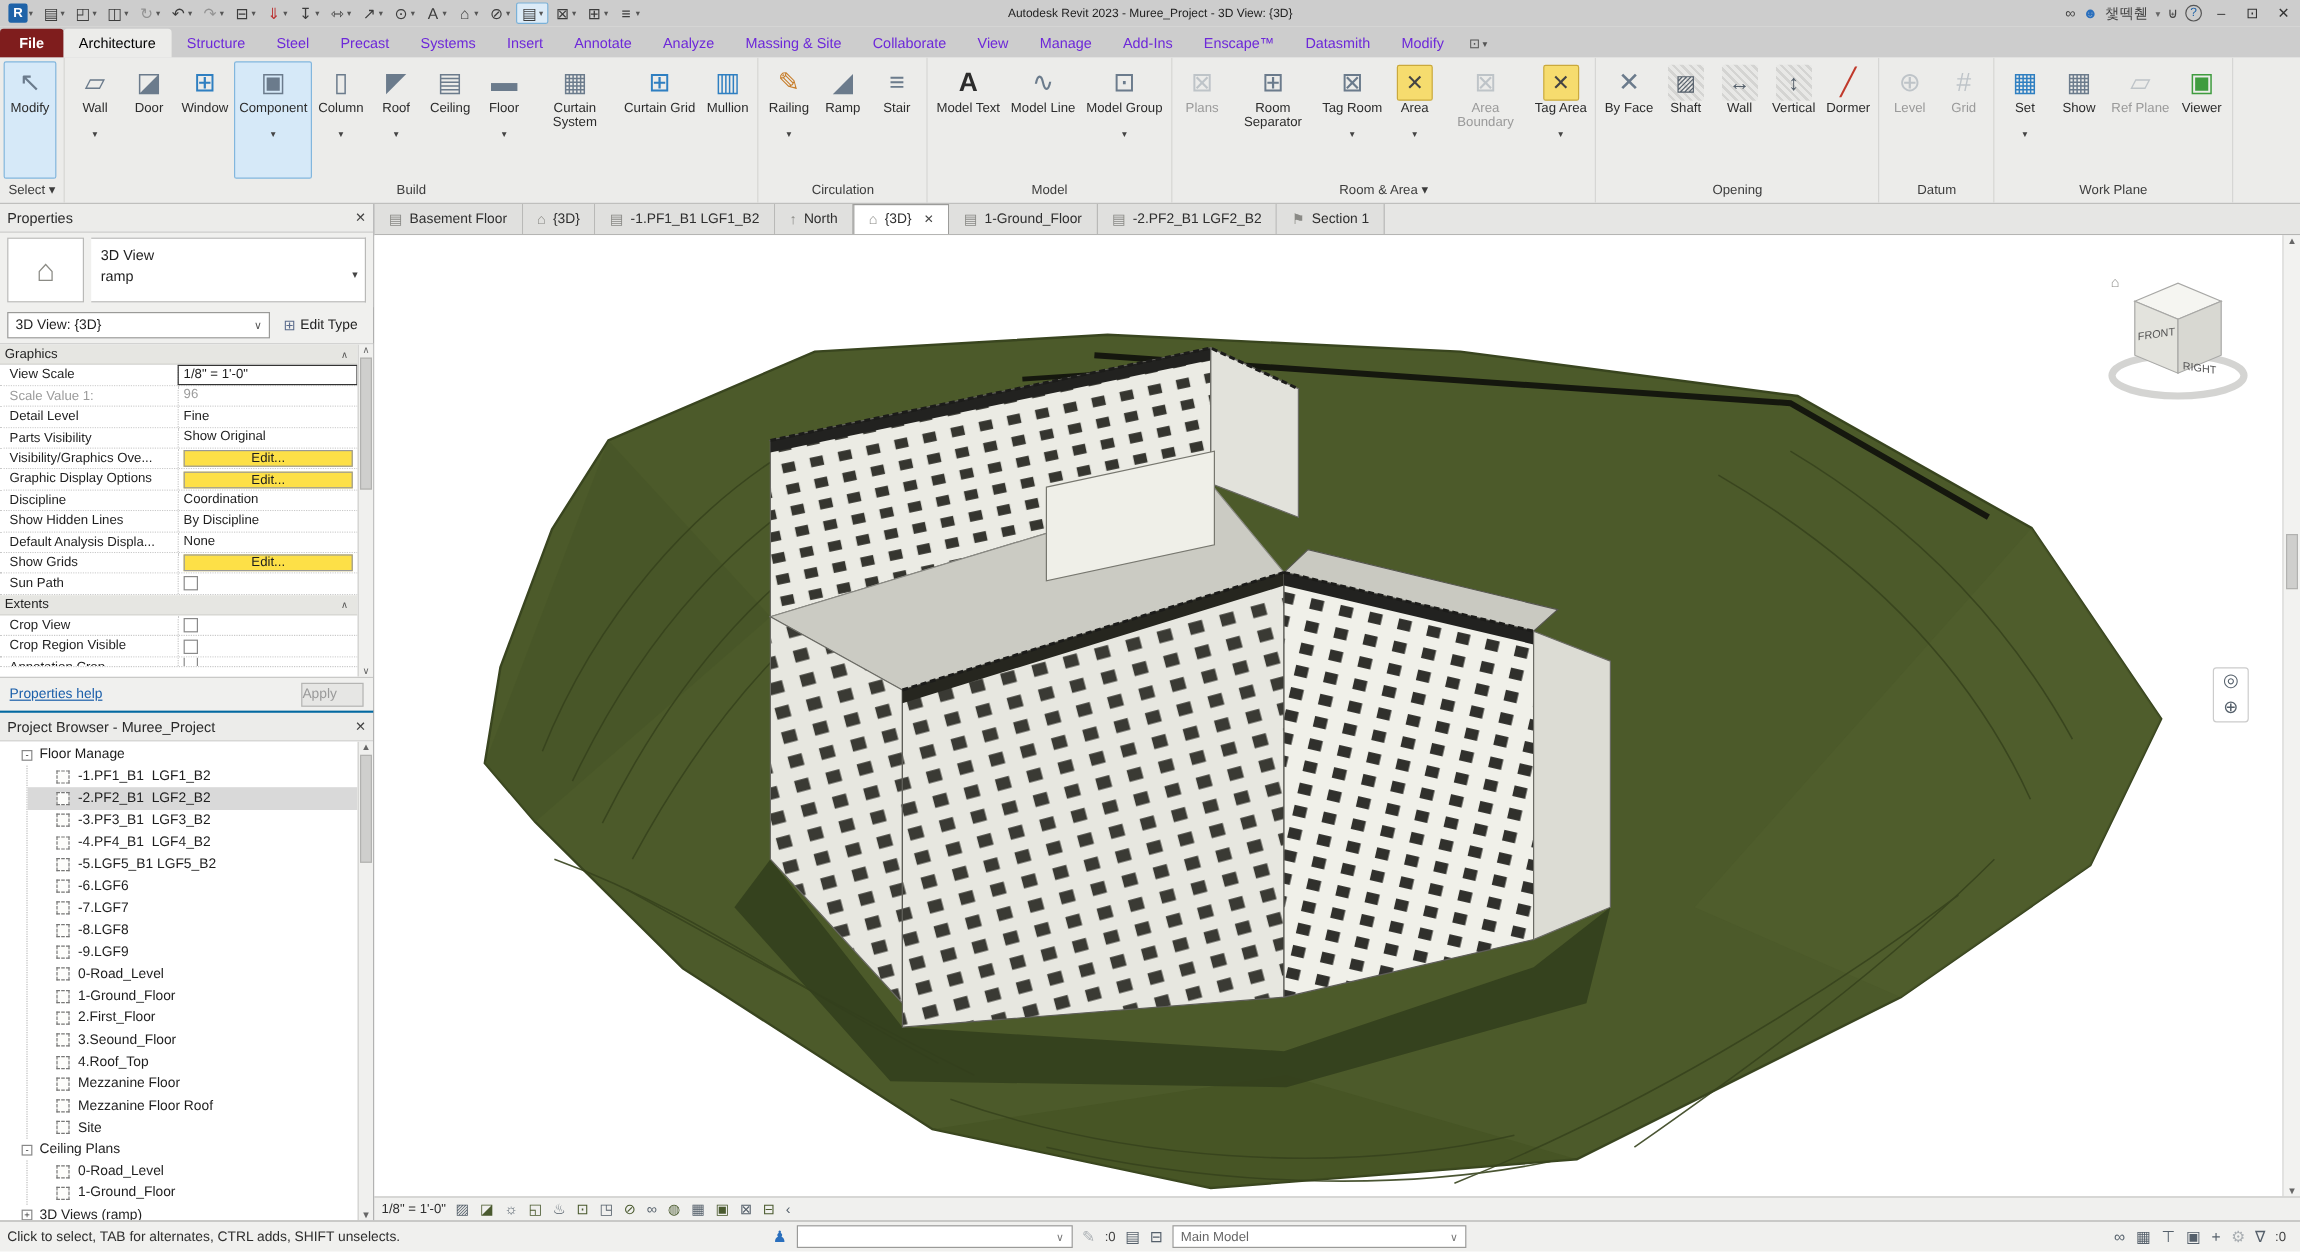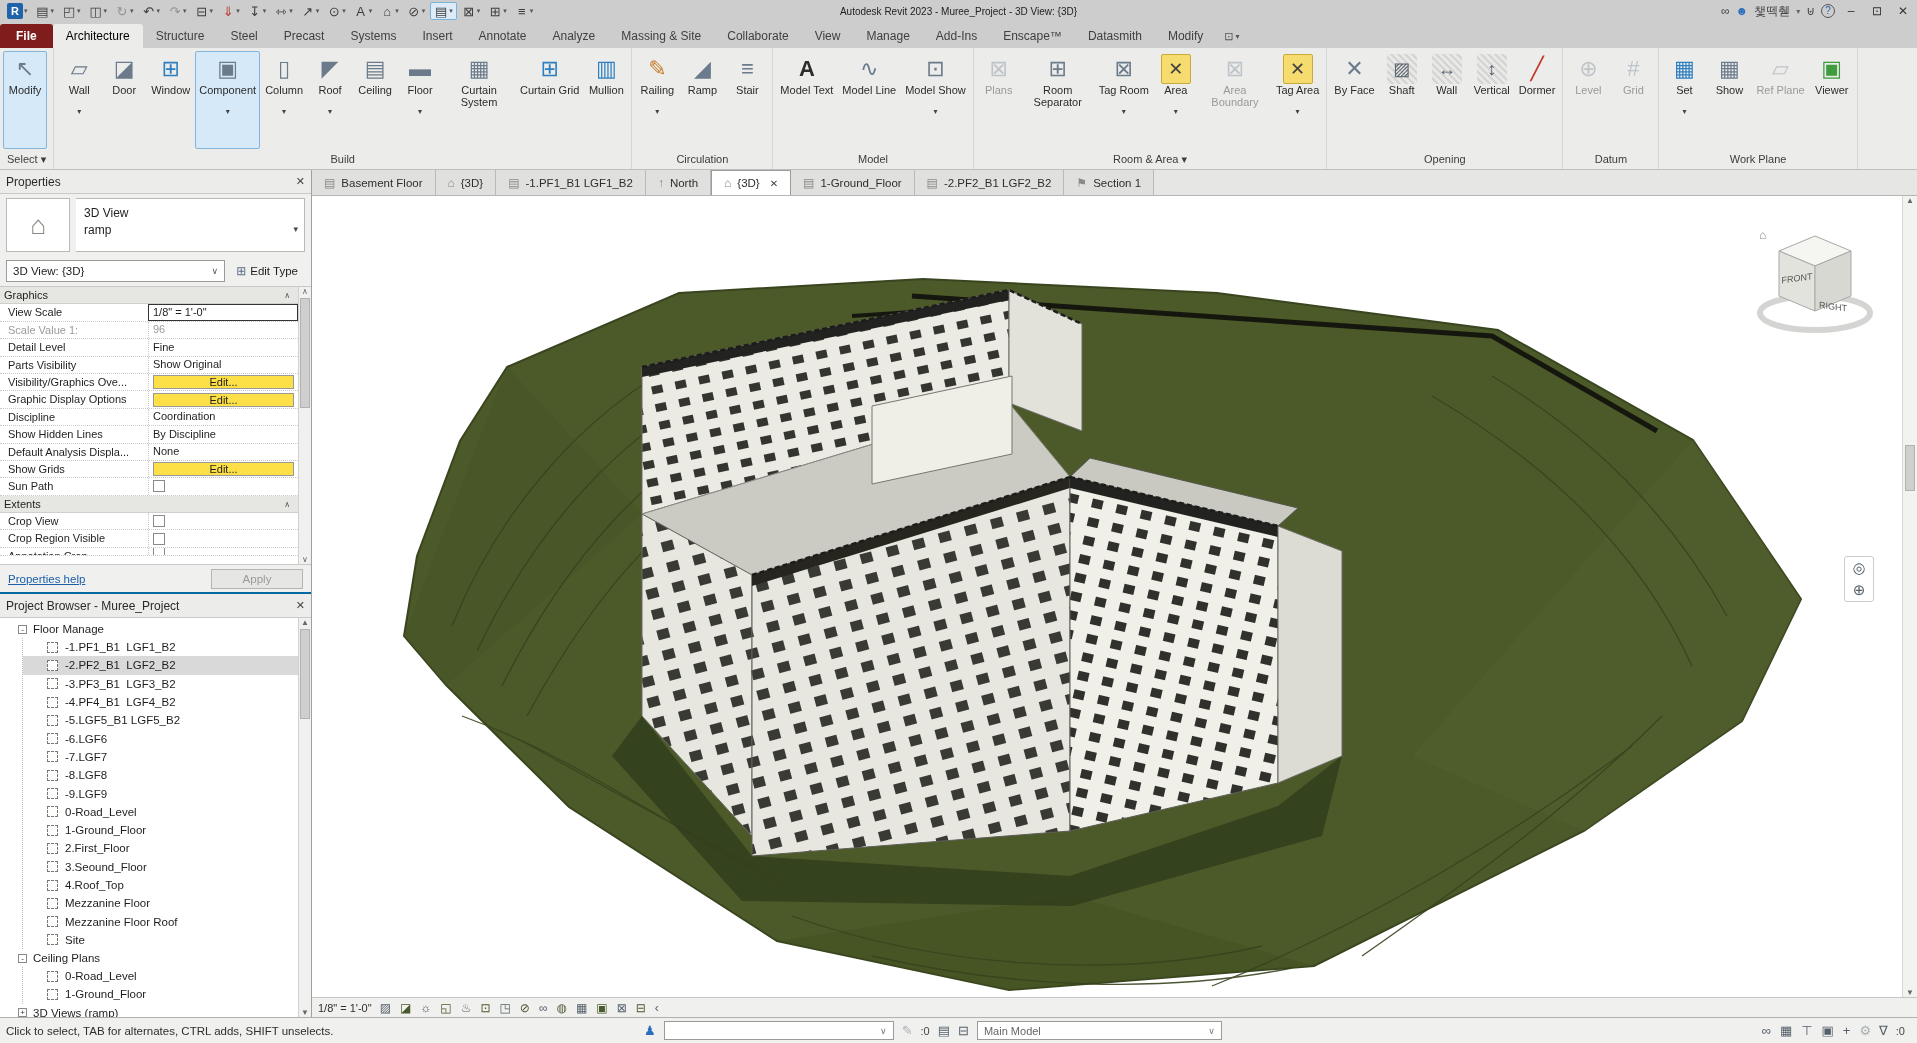--- a/index.html
+++ b/index.html
@@ -19,21 +19,21 @@
   .qi .dd{font-size:7px;color:#555;margin-left:1px}
   #title-text{position:absolute;left:0;right:0;text-align:center;font-size:10px;color:#222;pointer-events:none}
   #tb-right{margin-left:auto;display:flex;align-items:center;gap:6px;z-index:2}
   .tbi{font-size:12px;color:#444}
   .tbi.user{color:#2a6fbd}
   .helpi{width:14px;height:14px;border:1px solid #555;border-radius:50%;font-size:10px;line-height:12px;text-align:center;color:#1f63a8}
   .winb{width:20px;text-align:center;font-size:12px;color:#333}
 
   
   #tabrow{position:absolute;left:0;top:22px;width:100%;height:26px;background:#cdcdcd;display:flex;align-items:flex-end}
-  .rtab{height:24px;line-height:24px;padding:0 13px;font-size:12px;color:#404040;cursor:default;border-radius:3px 3px 0 0}
+  .rtab{height:24px;line-height:24px;padding:0 13px;font-size:12px;color:#6d28d9;cursor:default;border-radius:3px 3px 0 0}
   .rtab.file{background:#7f1d1d;color:#fff;font-weight:bold;padding:0 16px}
   .rtab.active{background:#ececea;color:#000}
   #tabrow .tr-extra{display:flex;align-items:center;gap:2px;margin-left:8px;height:24px;color:#555;font-size:11px}
 
   
   #ribbon{position:absolute;left:0;top:48px;width:100%;height:122px;background:#ececea;border-bottom:1px solid #bfbfbd;display:flex;align-items:stretch;overflow:hidden}
   .panel{display:flex;flex-direction:column;border-right:1px solid #d6d6d4;padding:0 3px}
   .pbtns{flex:1;display:flex;align-items:stretch;padding-top:3px;gap:1px}
   .plabel{height:20px;line-height:20px;text-align:center;font-size:11px;color:#3c3c3c;white-space:nowrap;padding:0 4px}
   .btn{min-width:44px;max-width:72px;padding:2px 3px 0 3px;display:flex;flex-direction:column;align-items:center;border:1px solid transparent;border-radius:2px;cursor:default}
@@ -89,21 +89,21 @@
   .prow.hdr .plbl{padding-left:4px;width:auto}
   .prow.hdr .chev{display:block}
   .prow.dis .plbl,.prow.dis .vtxt{color:#9b9b9b}
   .prow.inp .pval{outline:1.5px solid #333;outline-offset:-1px;background:#fff}
   .prow.cut{height:8px;overflow:hidden}
   .slimsb{width:13px;background:#f0f0ee;border-left:1px solid #d0d0ce;display:flex;flex-direction:column;align-items:center;font-size:8px;color:#666}
   .slimsb .tk{flex:1;width:100%;position:relative}
   .slimsb .th{position:absolute;left:1px;right:1px;background:#cfcfcd;border:1px solid #b2b2b0}
   #propfooter{height:28px;display:flex;align-items:center;padding:0 8px;background:#f0f0ee;border-top:1px solid #c9c9c7}
   #propfooter a{color:#1b5faa;font-size:11.5px;text-decoration:underline}
-  #propfooter .apply{margin-left:auto;width:92px;height:20px;background:#e6e6e4;border:1px solid #b5b5b3;color:#9a9a9a;text-align:center;line-height:18px;font-size:11.5px}
+  #propfooter .apply{margin-left:auto;width:52px;height:20px;background:#e6e6e4;border:1px solid #b5b5b3;color:#9a9a9a;line-height:18px;font-size:11.5px}
   
   #pbrowser{flex:1;display:flex;flex-direction:column;overflow:hidden}
   #pbtreewrap{flex:1;display:flex;background:#fff;overflow:hidden}
   #pbtree{flex:1;overflow:hidden;padding-top:2px;background:#fff}
   .grow{display:flex;align-items:center;height:18px;padding-left:18px;gap:6px;font-size:11.5px;white-space:pre}
   .grow .pm{width:9px;height:9px;border:1px solid #888;background:#fff;font-size:8px;line-height:7px;text-align:center;color:#333}
   .leaf{display:flex;align-items:center;height:18.3px;padding-left:46px;gap:7px;font-size:11.5px;white-space:pre}
   .leaf .lic{width:11px;height:11px;border:1px dashed #777;background:#fdfdfb;flex:none}
   .leaf.sel{background:#d9d9d9}
   .childwrap{border-left:1px dotted #bbb;margin-left:22px}
@@ -396,21 +396,21 @@
           <span class="bl">Model Text</span>
           <span class="dda">▾</span>
         </div>
           <div class="btn">
           <span class="bi">∿</span>
           <span class="bl">Model Line</span>
           <span class="dda">▾</span>
         </div>
           <div class="btn dd">
           <span class="bi">⊡</span>
-          <span class="bl">Model Show</span>
+          <span class="bl">Model Group</span>
           <span class="dda">▾</span>
         </div>
         </div>
       <div class="plabel">Model</div>
     </div>
 
     <div class="panel">
       <div class="pbtns">
           <div class="btn dis">
           <span class="bi">⊠</span>

